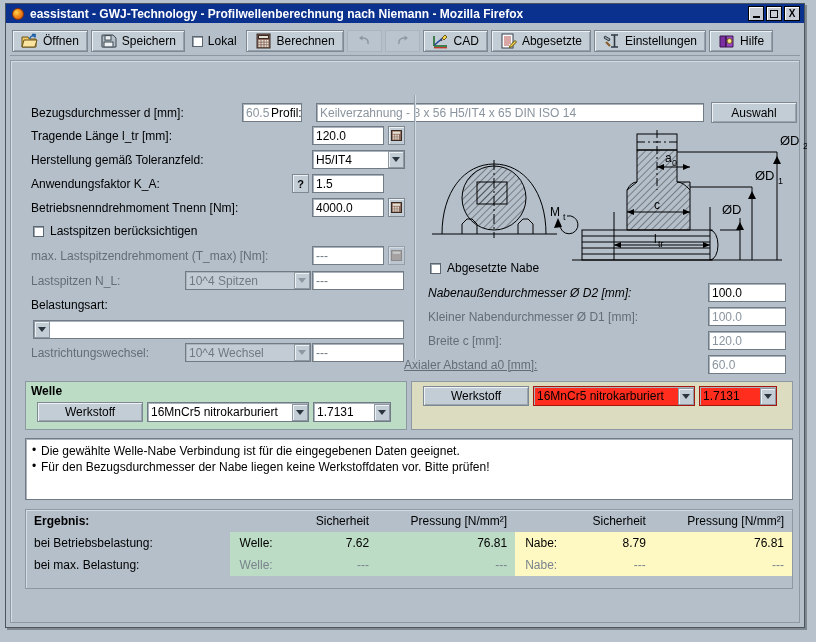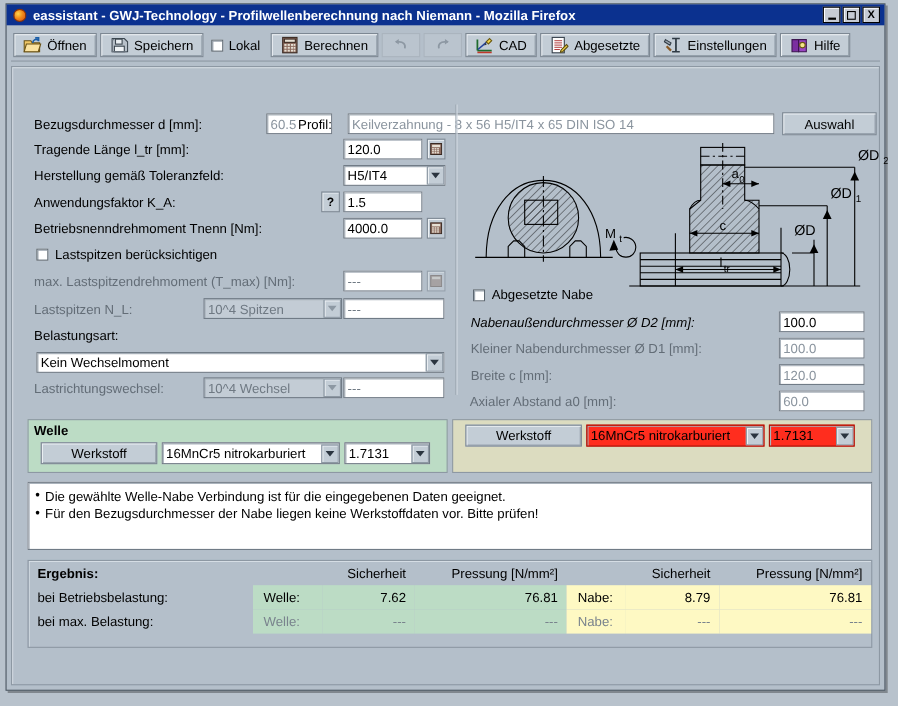--- a/index.html
+++ b/index.html
@@ -398,21 +398,20 @@
     <div class="combo dis" style="position:absolute;left:168px;top:204px;width:126px;">
       <span class="txt">10^4 Spitzen</span>
       <span class="arrow">
               <i class="car"></i>
             </span>
     </div>
     <div class="fld dash" style="position:absolute;left:295px;top:204px;width:92px;">---</div>
 
     <div class="lbl" style="position:absolute;left:14px;top:231px;">Belastungsart:</div>
     <div class="combo" style="position:absolute;left:16px;top:253px;width:371px;">
-      <span class="txt">Kein Wechselmoment</span>
       <span class="arrow">
               <i class="car"></i>
             </span>
     </div>
 
     <div class="lbl" style="position:absolute;left:14px;top:279px;color:#636d77;">Lastrichtungswechsel:</div>
     <div class="combo dis" style="position:absolute;left:168px;top:276px;width:126px;">
       <span class="txt">10^4 Wechsel</span>
       <span class="arrow">
               <i class="car"></i>
@@ -507,21 +506,21 @@
 
     <div class="lbl" style="position:absolute;left:411px;top:219px;font-style:italic;">Nabenaußendurchmesser Ø D2 [mm]:</div>
     <div class="fld" style="position:absolute;left:691px;top:216px;width:78px;">100.0</div>
 
     <div class="lbl" style="position:absolute;left:411px;top:243px;color:#636d77;">Kleiner Nabendurchmesser Ø D1 [mm]:</div>
     <div class="fld ro" style="position:absolute;left:691px;top:240px;width:78px;">100.0</div>
 
     <div class="lbl" style="position:absolute;left:411px;top:267px;color:#636d77;">Breite c [mm]:</div>
     <div class="fld ro" style="position:absolute;left:691px;top:264px;width:78px;">120.0</div>
 
-    <div class="lbl" style="position:absolute;left:410px;top:291px;color:#636d77;">Axialer Abstand a0 [mm]:</div>
+    <div class="lbl" style="position:absolute;left:387px;top:291px;color:#636d77;text-decoration:underline;">Axialer Abstand a0 [mm]:</div>
     <div class="fld ro" style="position:absolute;left:691px;top:288px;width:78px;">60.0</div>
 
     <div class="group welle" style="left:8px;top:314px;width:382px;height:49px;">
       <div class="grp-title">Welle</div>
       <div style="display:flex;align-items:center;gap:4px;padding:4px 0 0 11px;">
         <div class="pbtn" style="width:106px;height:20px;">Werkstoff</div>
         <div class="combo" style="width:162px;height:20px;">
           <span class="txt">16MnCr5 nitrokarburiert</span>
           <span class="arrow">
                   <i class="car"></i>

